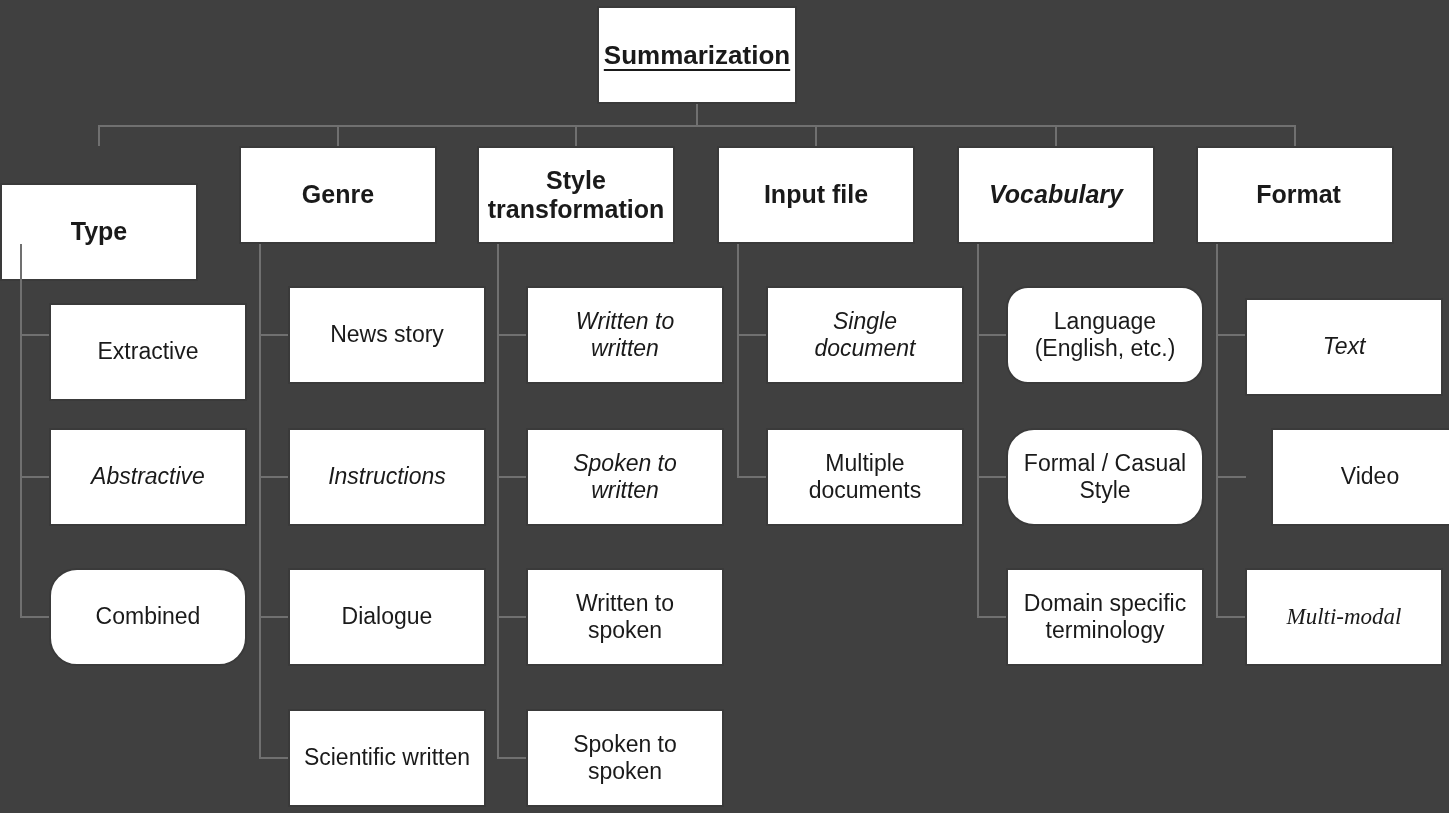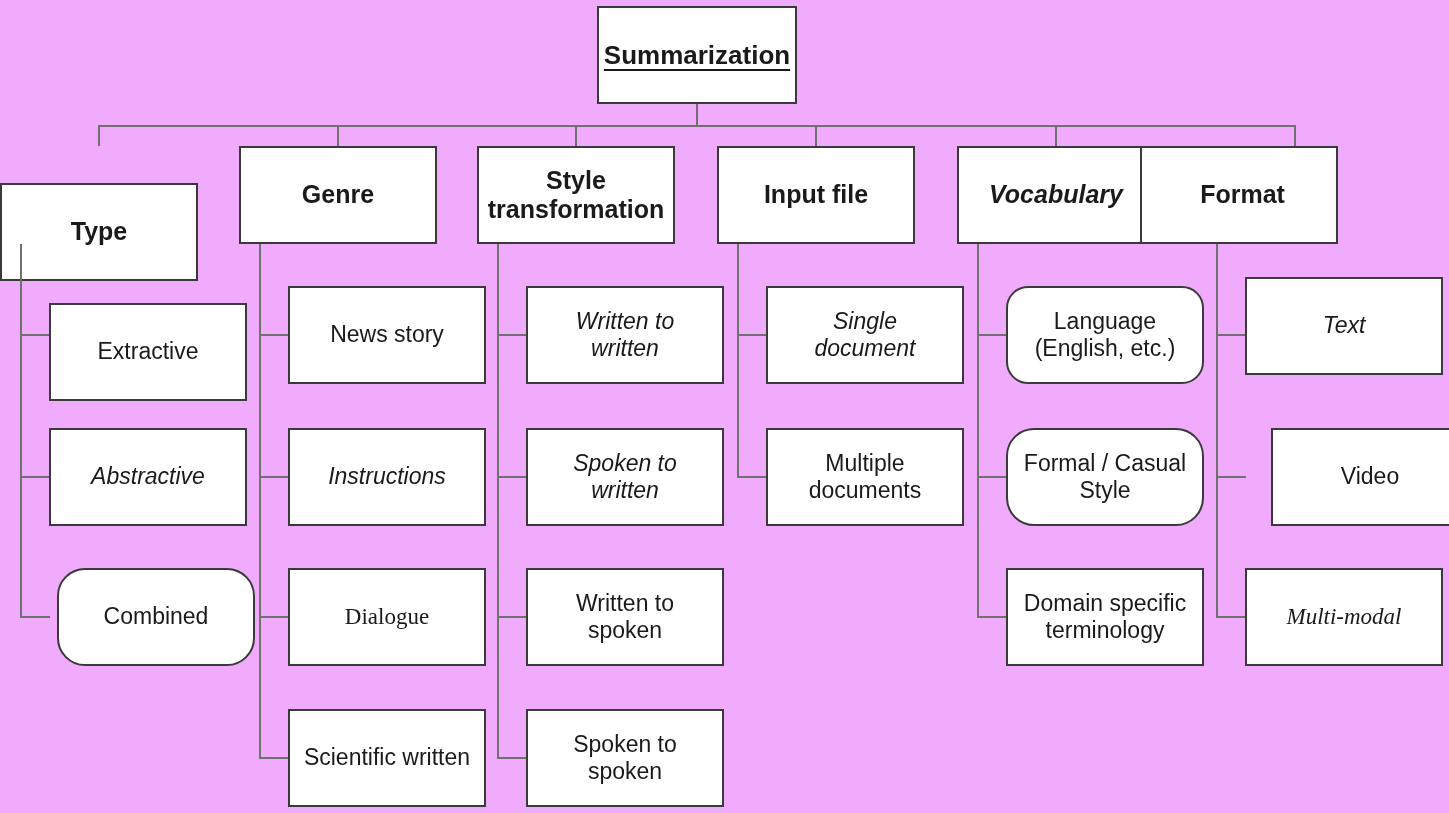--- a/index.html
+++ b/index.html
@@ -4,21 +4,21 @@
 <style>
   html, body {
     margin: 0;
     padding: 0;
     background: #ffffff;
   }
   #stage {
     position: relative;
     width: 1449px;
     height: 813px;
-    background: #f0abfc;
+    background: #404040;
     font-family: "Liberation Sans", sans-serif;
     color: #1a1a1a;
     overflow: hidden;
   }
   .node {
     position: absolute;
     box-sizing: border-box;
     background: #ffffff;
     border: 2px solid #3a3a3a;
     display: flex;
@@ -74,31 +74,31 @@
   <div class="line vline" style="left:1055px;top:125px; height:21px;"></div>
   <div class="line vline" style="left:1294px;top:125px; height:21px;"></div>
 
   <div class="node category" style="left:0px; top:146px;margin-top:37px;">Type</div>
   <div class="line vline" style="left:20px; top:244px; height:373px;"></div>
   <div class="line hline" style="left:20px; top:334px; width:30px;"></div>
   <div class="line hline" style="left:20px; top:476px; width:30px;"></div>
   <div class="line hline" style="left:20px; top:616px; width:30px;"></div>
   <div class="node child" style="left:49px; top:303px;">Extractive</div>
   <div class="node child italic" style="left:49px; top:428px;">Abstractive</div>
-  <div class="node child" style="left:57px; top:568px;border-radius:28px;">Combined</div>
+  <div class="node child" style="left:49px; top:568px;border-radius:28px;">Combined</div>
 
   <div class="node category" style="left:239px; top:146px;">Genre</div>
   <div class="line vline" style="left:259px; top:244px; height:514px;"></div>
   <div class="line hline" style="left:259px; top:334px; width:30px;"></div>
   <div class="line hline" style="left:259px; top:476px; width:30px;"></div>
   <div class="line hline" style="left:259px; top:616px; width:30px;"></div>
   <div class="line hline" style="left:259px; top:757px; width:30px;"></div>
   <div class="node child" style="left:288px; top:286px;">News story</div>
   <div class="node child italic" style="left:288px; top:428px;">Instructions</div>
-  <div class="node child" style="left:288px; top:568px;font-family:Liberation Serif, serif;">Dialogue</div>
+  <div class="node child" style="left:288px; top:568px;">Dialogue</div>
   <div class="node child" style="left:288px; top:709px;">Scientific written</div>
 
   <div class="node category" style="left:477px; top:146px;">Style
 transformation</div>
   <div class="line vline" style="left:497px; top:244px; height:514px;"></div>
   <div class="line hline" style="left:497px; top:334px; width:30px;"></div>
   <div class="line hline" style="left:497px; top:476px; width:30px;"></div>
   <div class="line hline" style="left:497px; top:616px; width:30px;"></div>
   <div class="line hline" style="left:497px; top:757px; width:30px;"></div>
   <div class="node child italic" style="left:526px; top:286px;">Written to
@@ -124,22 +124,22 @@
   <div class="line hline" style="left:977px; top:334px; width:30px;"></div>
   <div class="line hline" style="left:977px; top:476px; width:30px;"></div>
   <div class="line hline" style="left:977px; top:616px; width:30px;"></div>
   <div class="node child" style="left:1006px; top:286px;border-radius:22px;">Language
 (English, etc.)</div>
   <div class="node child" style="left:1006px; top:428px;border-radius:28px;">Formal / Casual
 Style</div>
   <div class="node child" style="left:1006px; top:568px;">Domain specific
 terminology</div>
 
-  <div class="node category" style="left:1140px; top:146px;padding-left:8px;">Format</div>
+  <div class="node category" style="left:1196px; top:146px;padding-left:8px;">Format</div>
   <div class="line vline" style="left:1216px; top:244px; height:373px;"></div>
   <div class="line hline" style="left:1216px; top:334px; width:30px;"></div>
   <div class="line hline" style="left:1216px; top:476px; width:30px;"></div>
   <div class="line hline" style="left:1216px; top:616px; width:30px;"></div>
-  <div class="node child italic" style="left:1245px; top:277px;">Text</div>
+  <div class="node child italic" style="left:1245px; top:298px;">Text</div>
   <div class="node child" style="left:1245px; top:428px;margin-left:26px;">Video</div>
   <div class="node child italic" style="left:1245px; top:568px;font-family:Liberation Serif, serif;">Multi-modal</div>
 
 </div>
 
 </body></html>

